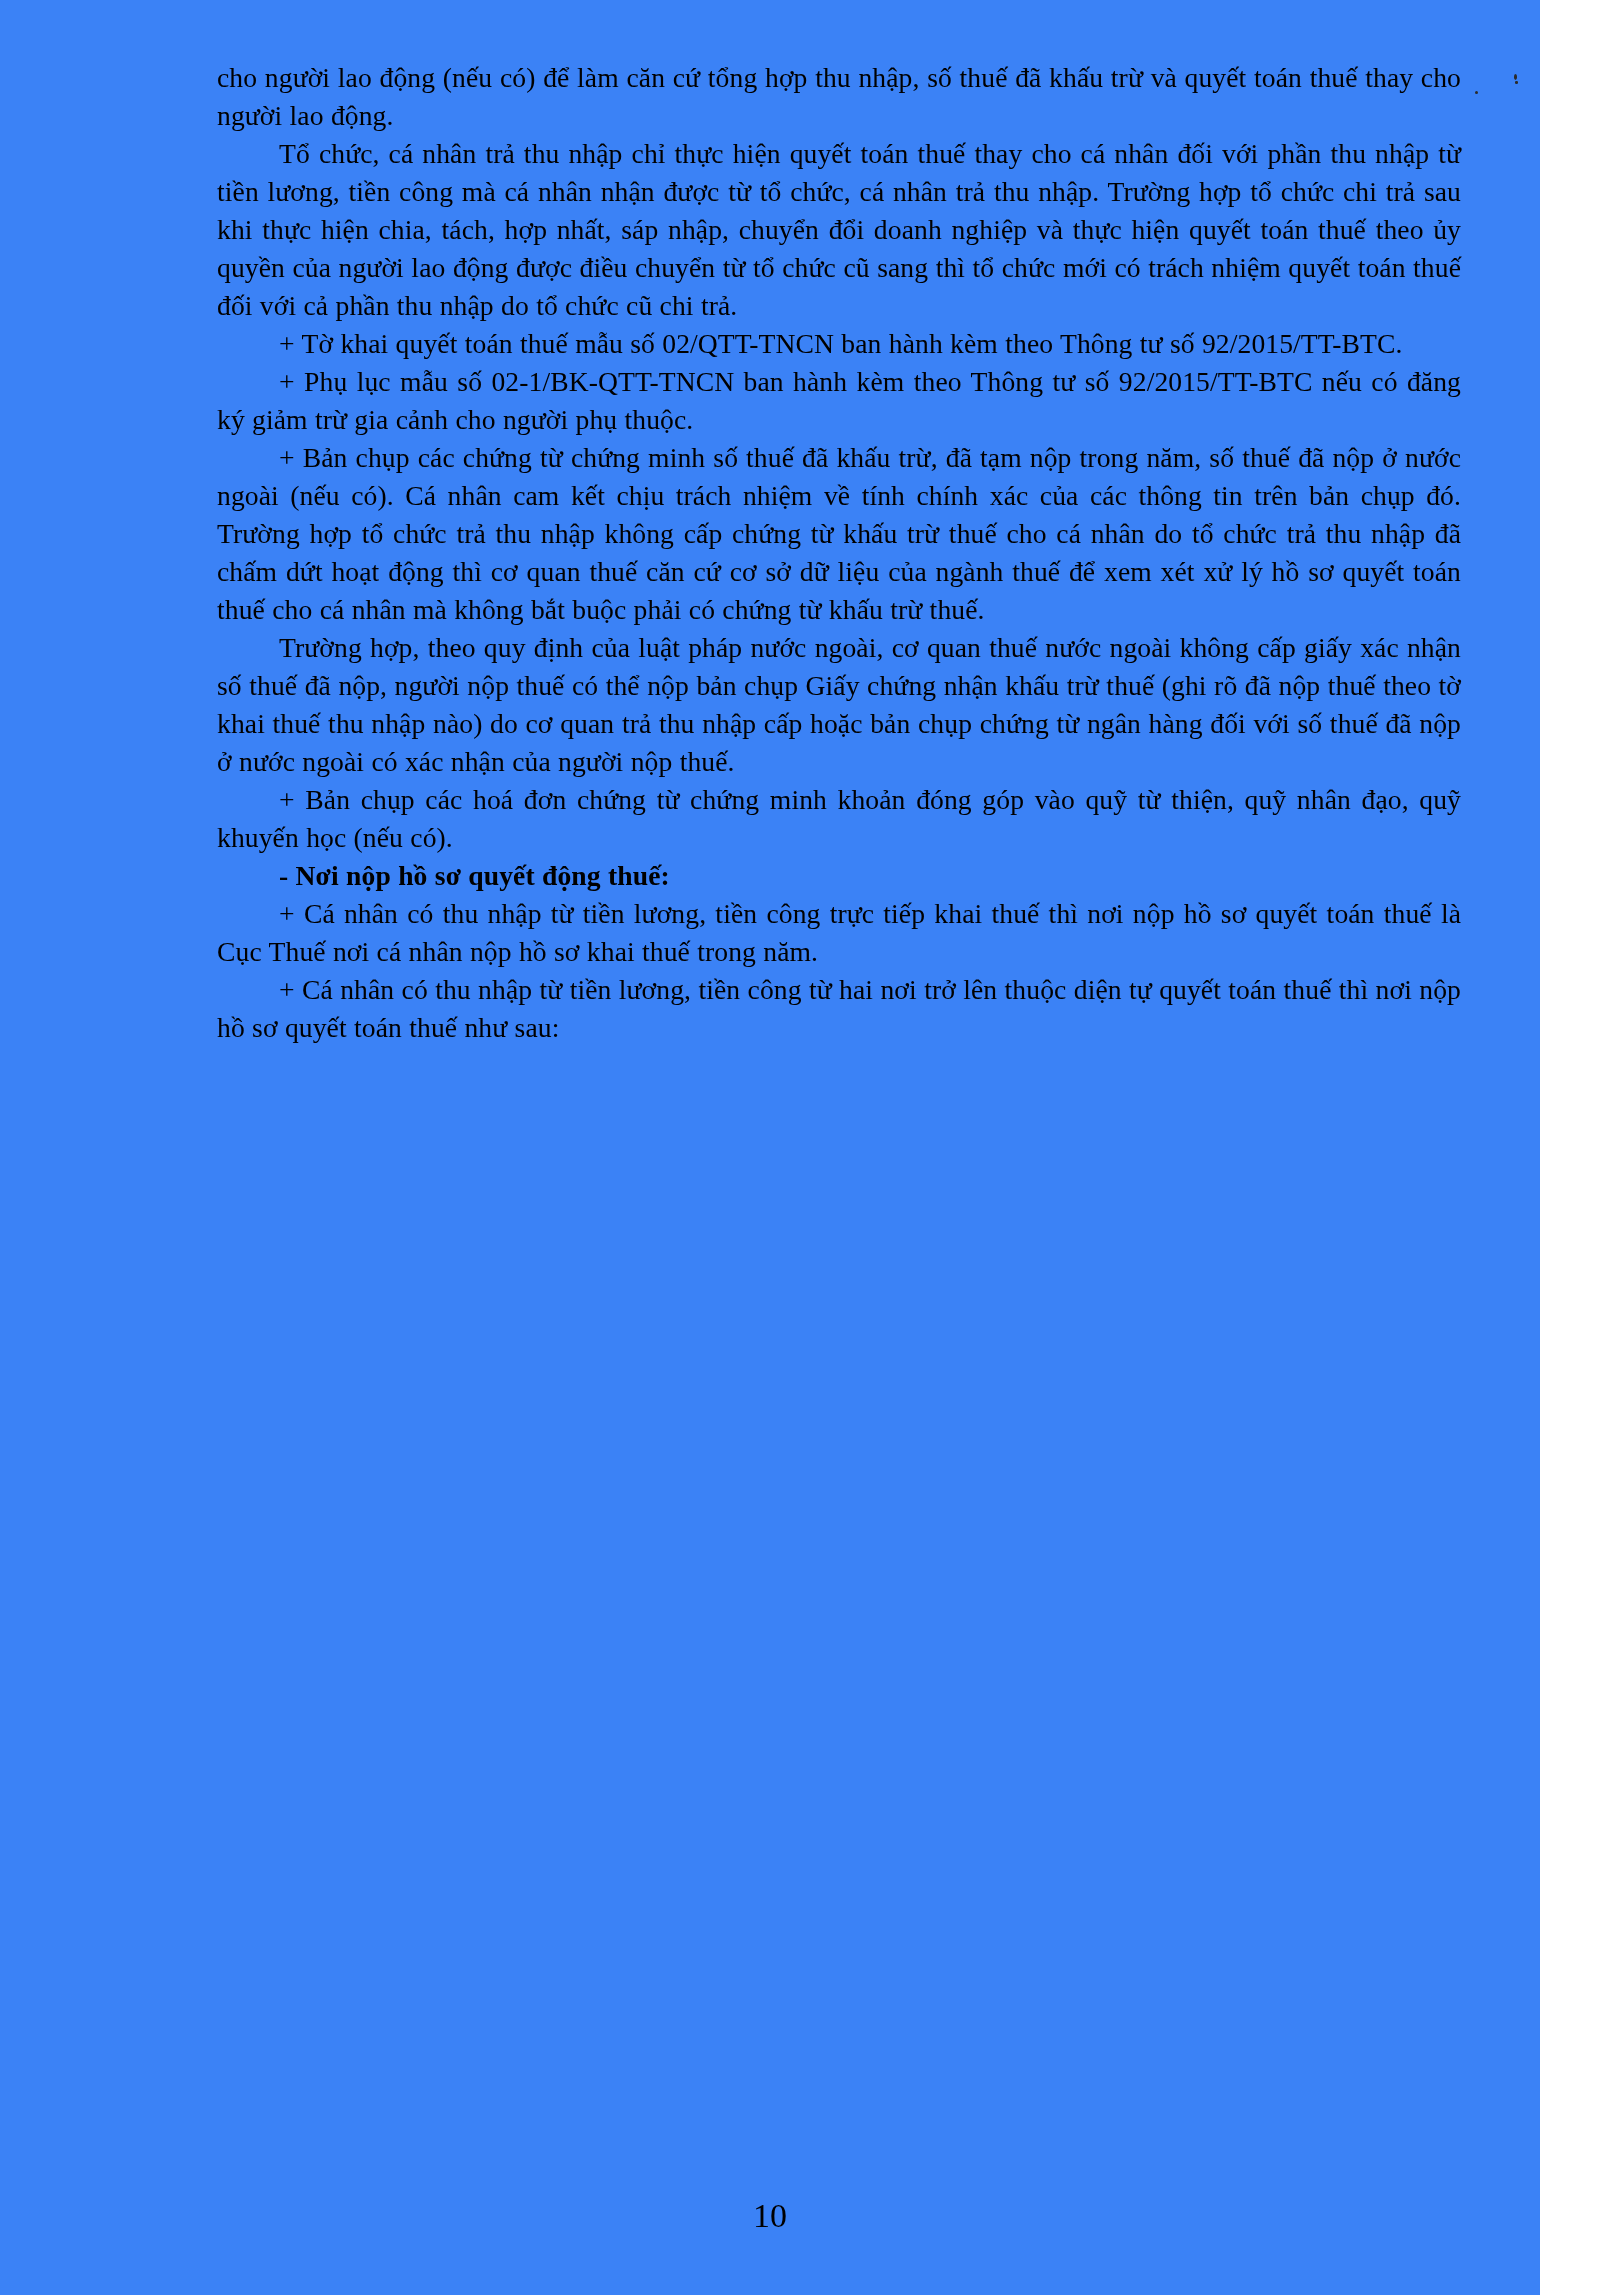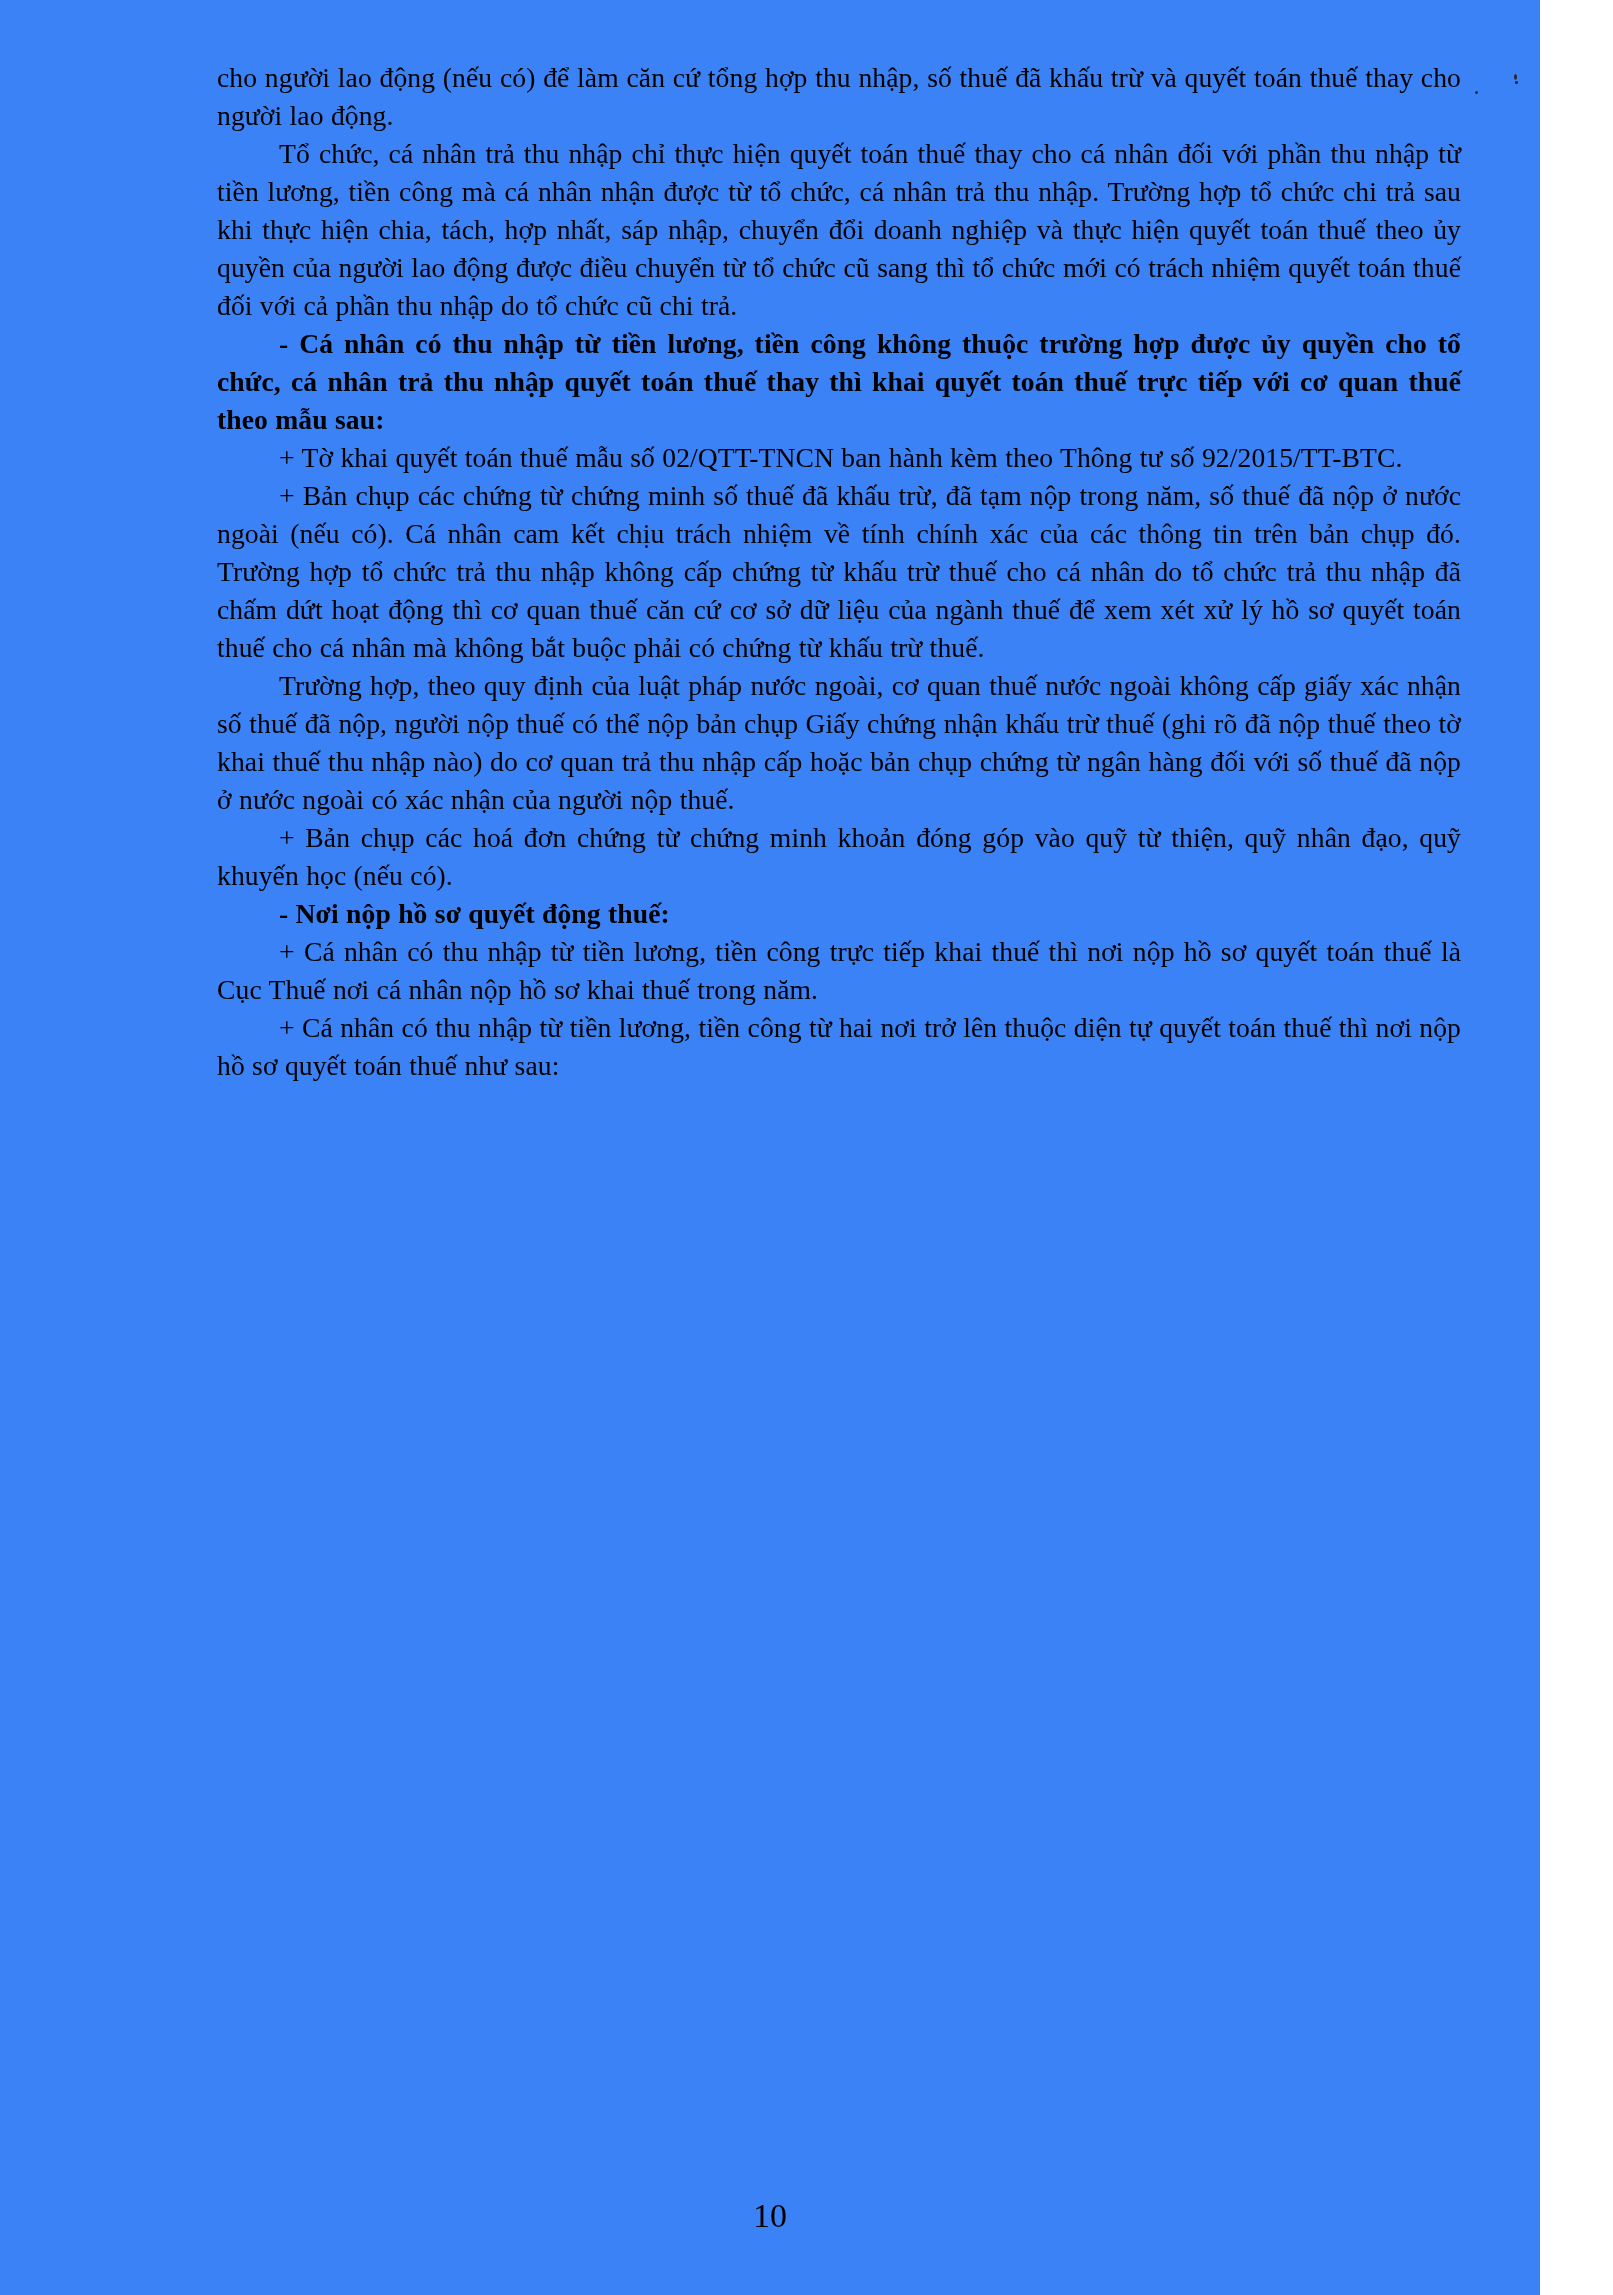--- a/index.html
+++ b/index.html
@@ -74,24 +74,24 @@
   <span class="speck speck-a"></span>
   <span class="speck speck-b"></span>
   <span class="speck speck-c"></span>
 
   <div class="content">
 
     <p class="para noindent">cho người lao động (nếu có) để làm căn cứ tổng hợp thu nhập, số thuế đã khấu trừ và quyết toán thuế thay cho người lao động.</p>
 
     <p class="para indent">Tổ chức, cá nhân trả thu nhập chỉ thực hiện quyết toán thuế thay cho cá nhân đối với phần thu nhập từ tiền lương, tiền công mà cá nhân nhận được từ tổ chức, cá nhân trả thu nhập. Trường hợp tổ chức chi trả sau khi thực hiện chia, tách, hợp nhất, sáp nhập, chuyển đổi doanh nghiệp và thực hiện quyết toán thuế theo ủy quyền của người lao động được điều chuyển từ tổ chức cũ sang thì tổ chức mới có trách nhiệm quyết toán thuế đối với cả phần thu nhập do tổ chức cũ chi trả.</p>
 
-    <p class="para bold">- Cá nhân có thu nhập từ tiền lương, tiền công không thuộc trường hợp được ủy quyền cho tổ chức, cá nhân trả thu nhập quyết toán thuế thay thì khai quyết toán thuế  trực tiếp với cơ quan thuế theo mẫu sau:</p>
 
     <p class="para indent">+ Tờ khai quyết toán thuế mẫu số 02/QTT-TNCN ban hành kèm theo Thông tư số 92/2015/TT-BTC.</p>
 
+    <p class="para indent">+ Phụ lục mẫu số 02-1/BK-QTT-TNCN ban hành kèm theo Thông tư số 92/2015/TT-BTC nếu có đăng ký giảm trừ gia cảnh cho người phụ thuộc.</p>
 
     <p class="para indent">+ Bản chụp các chứng từ chứng minh số thuế đã khấu trừ, đã tạm nộp trong năm, số thuế đã nộp ở nước ngoài (nếu có). Cá nhân cam kết chịu trách nhiệm về tính chính xác của các thông tin trên bản chụp đó. Trường hợp tổ chức trả thu nhập không cấp chứng từ khấu trừ thuế cho cá nhân do tổ chức trả thu nhập đã chấm dứt hoạt động thì cơ quan thuế căn cứ cơ sở dữ liệu của ngành thuế để xem xét xử lý hồ sơ quyết toán thuế cho cá nhân mà không bắt buộc phải có chứng từ khấu trừ thuế.</p>
 
     <p class="para indent">Trường hợp, theo quy định của luật pháp nước ngoài, cơ quan thuế nước ngoài không cấp giấy xác nhận số thuế đã nộp, người nộp thuế có thể nộp bản chụp Giấy chứng nhận khấu trừ thuế (ghi rõ đã nộp thuế theo tờ khai thuế thu nhập nào) do cơ quan trả thu nhập cấp hoặc bản chụp chứng từ ngân hàng đối với số thuế đã nộp ở nước ngoài có xác nhận của người nộp thuế.</p>
 
     <p class="para indent">+ Bản chụp các hoá đơn chứng từ chứng minh khoản đóng góp vào quỹ từ thiện, quỹ nhân đạo, quỹ khuyến học (nếu có).</p>
 
 
     <p class="para bold-tight">- Nơi nộp hồ sơ quyết động thuế:</p>
 

